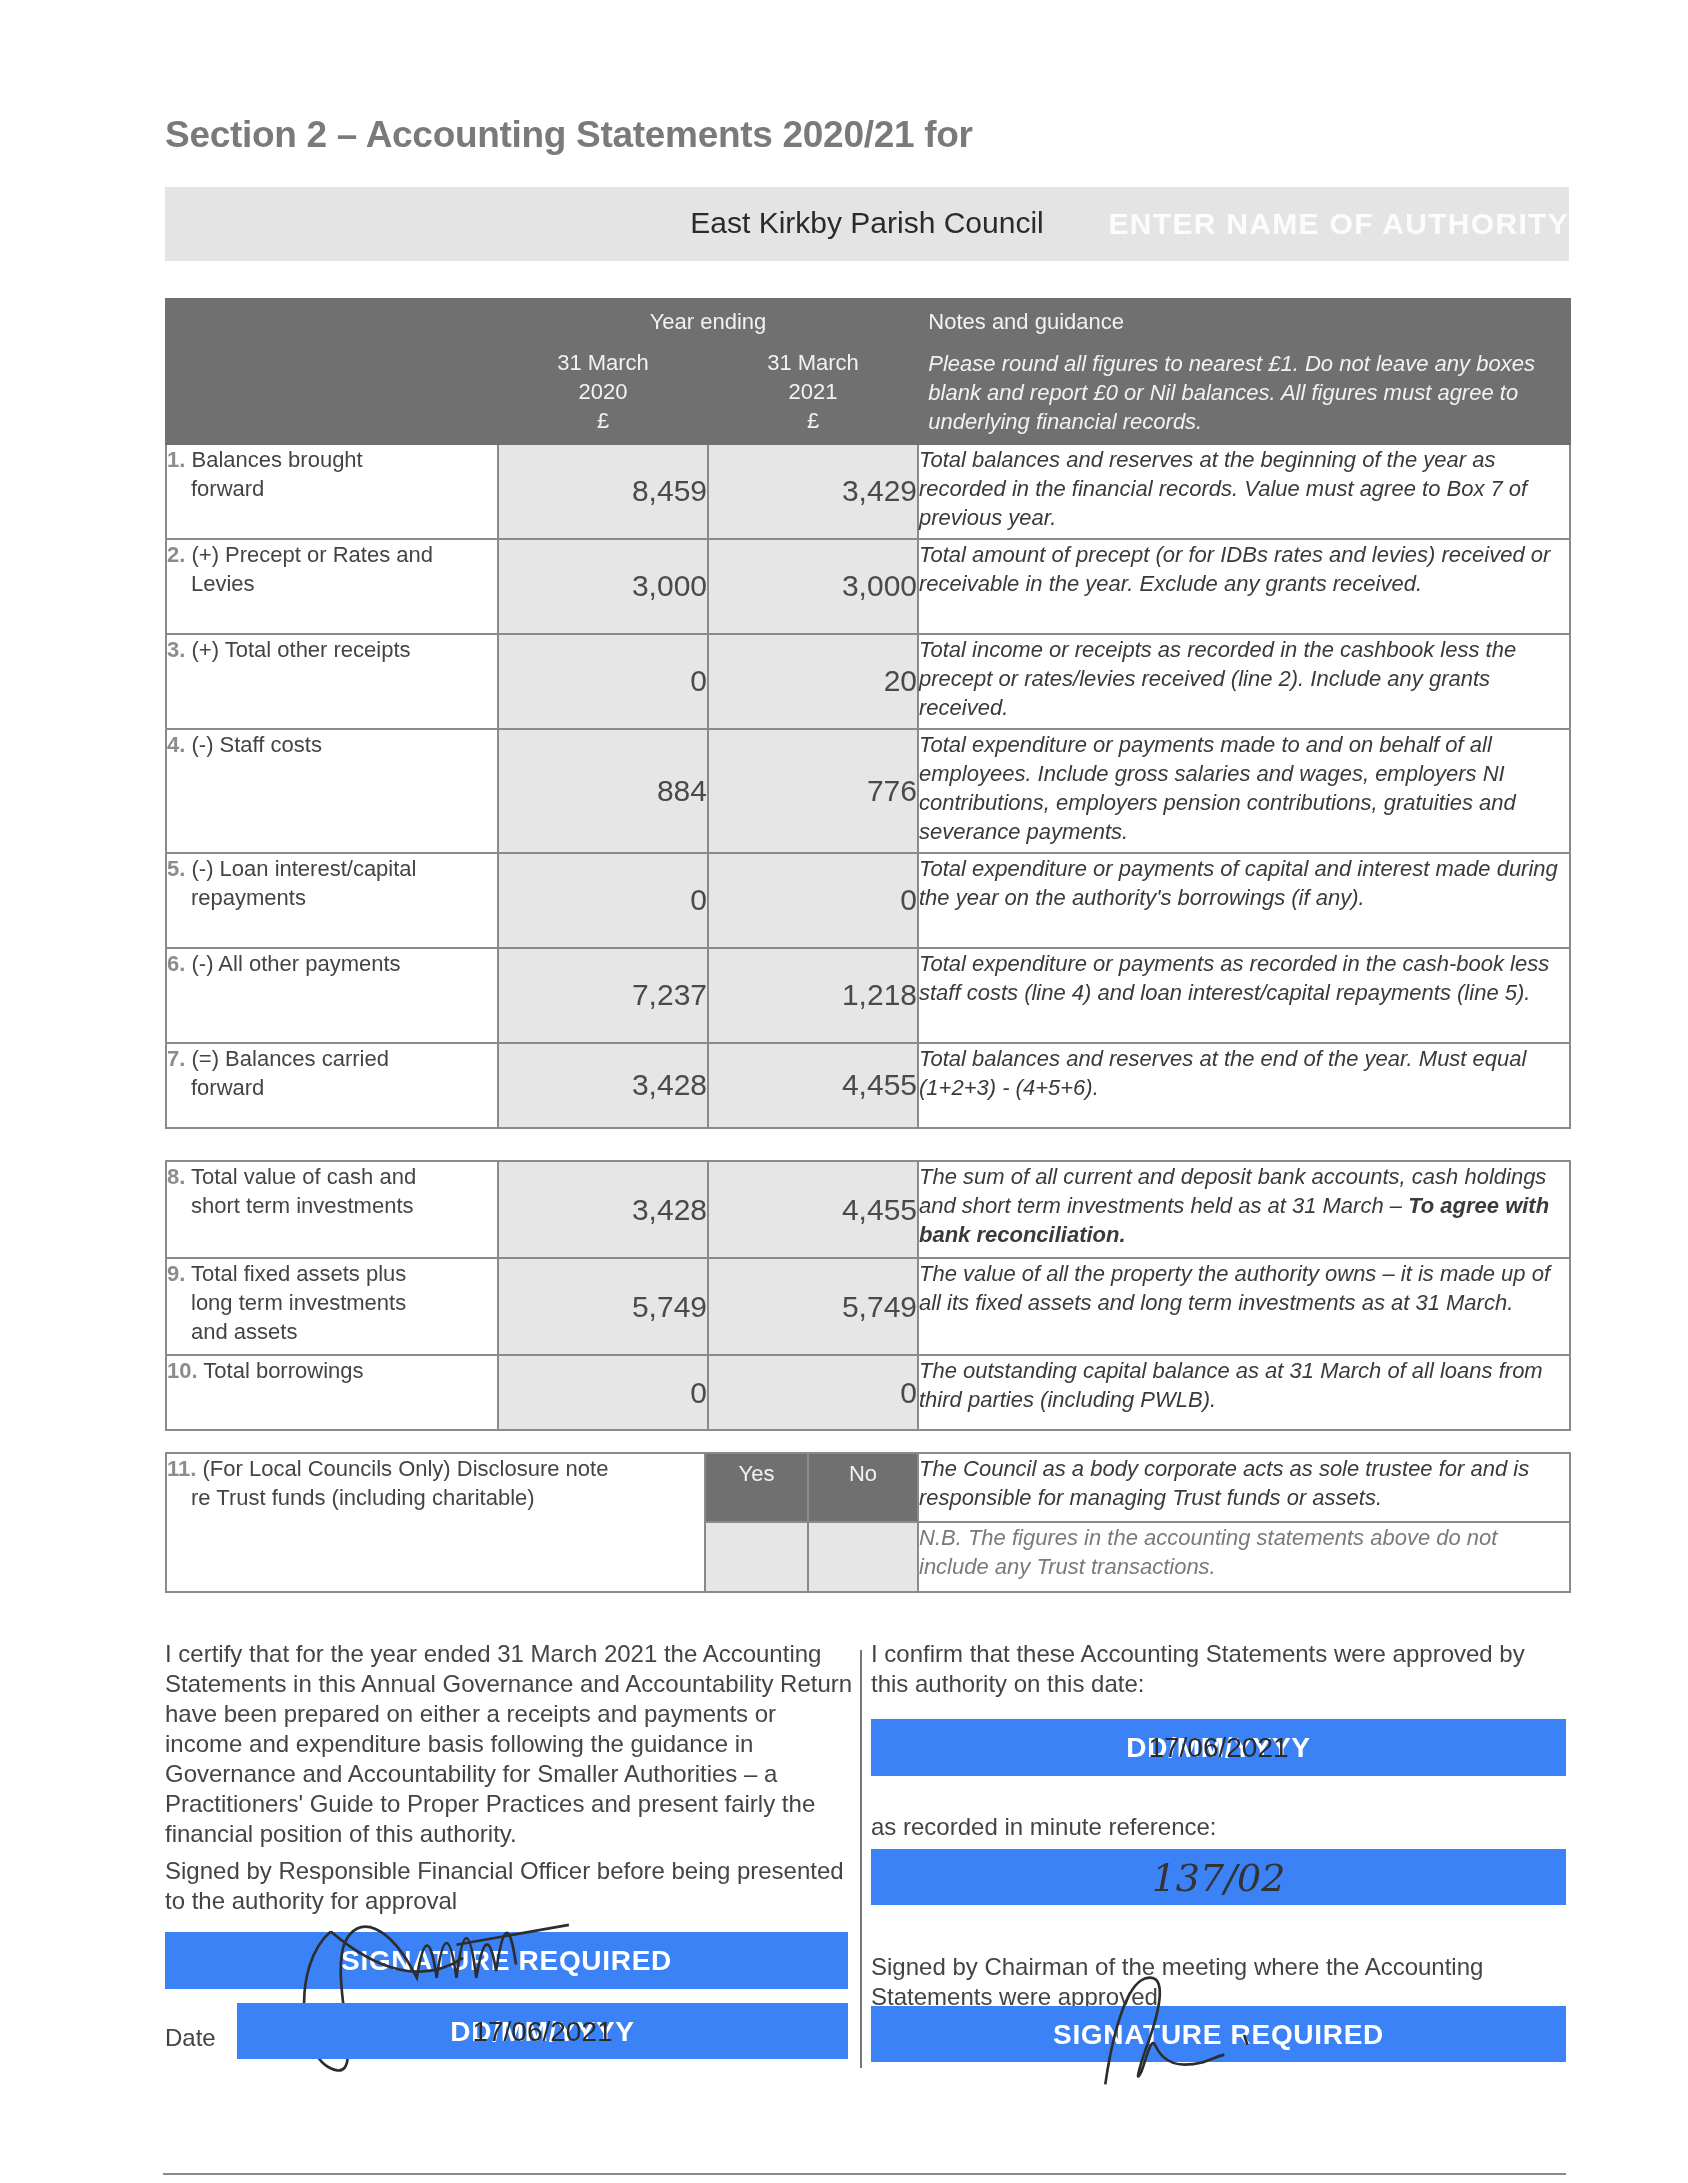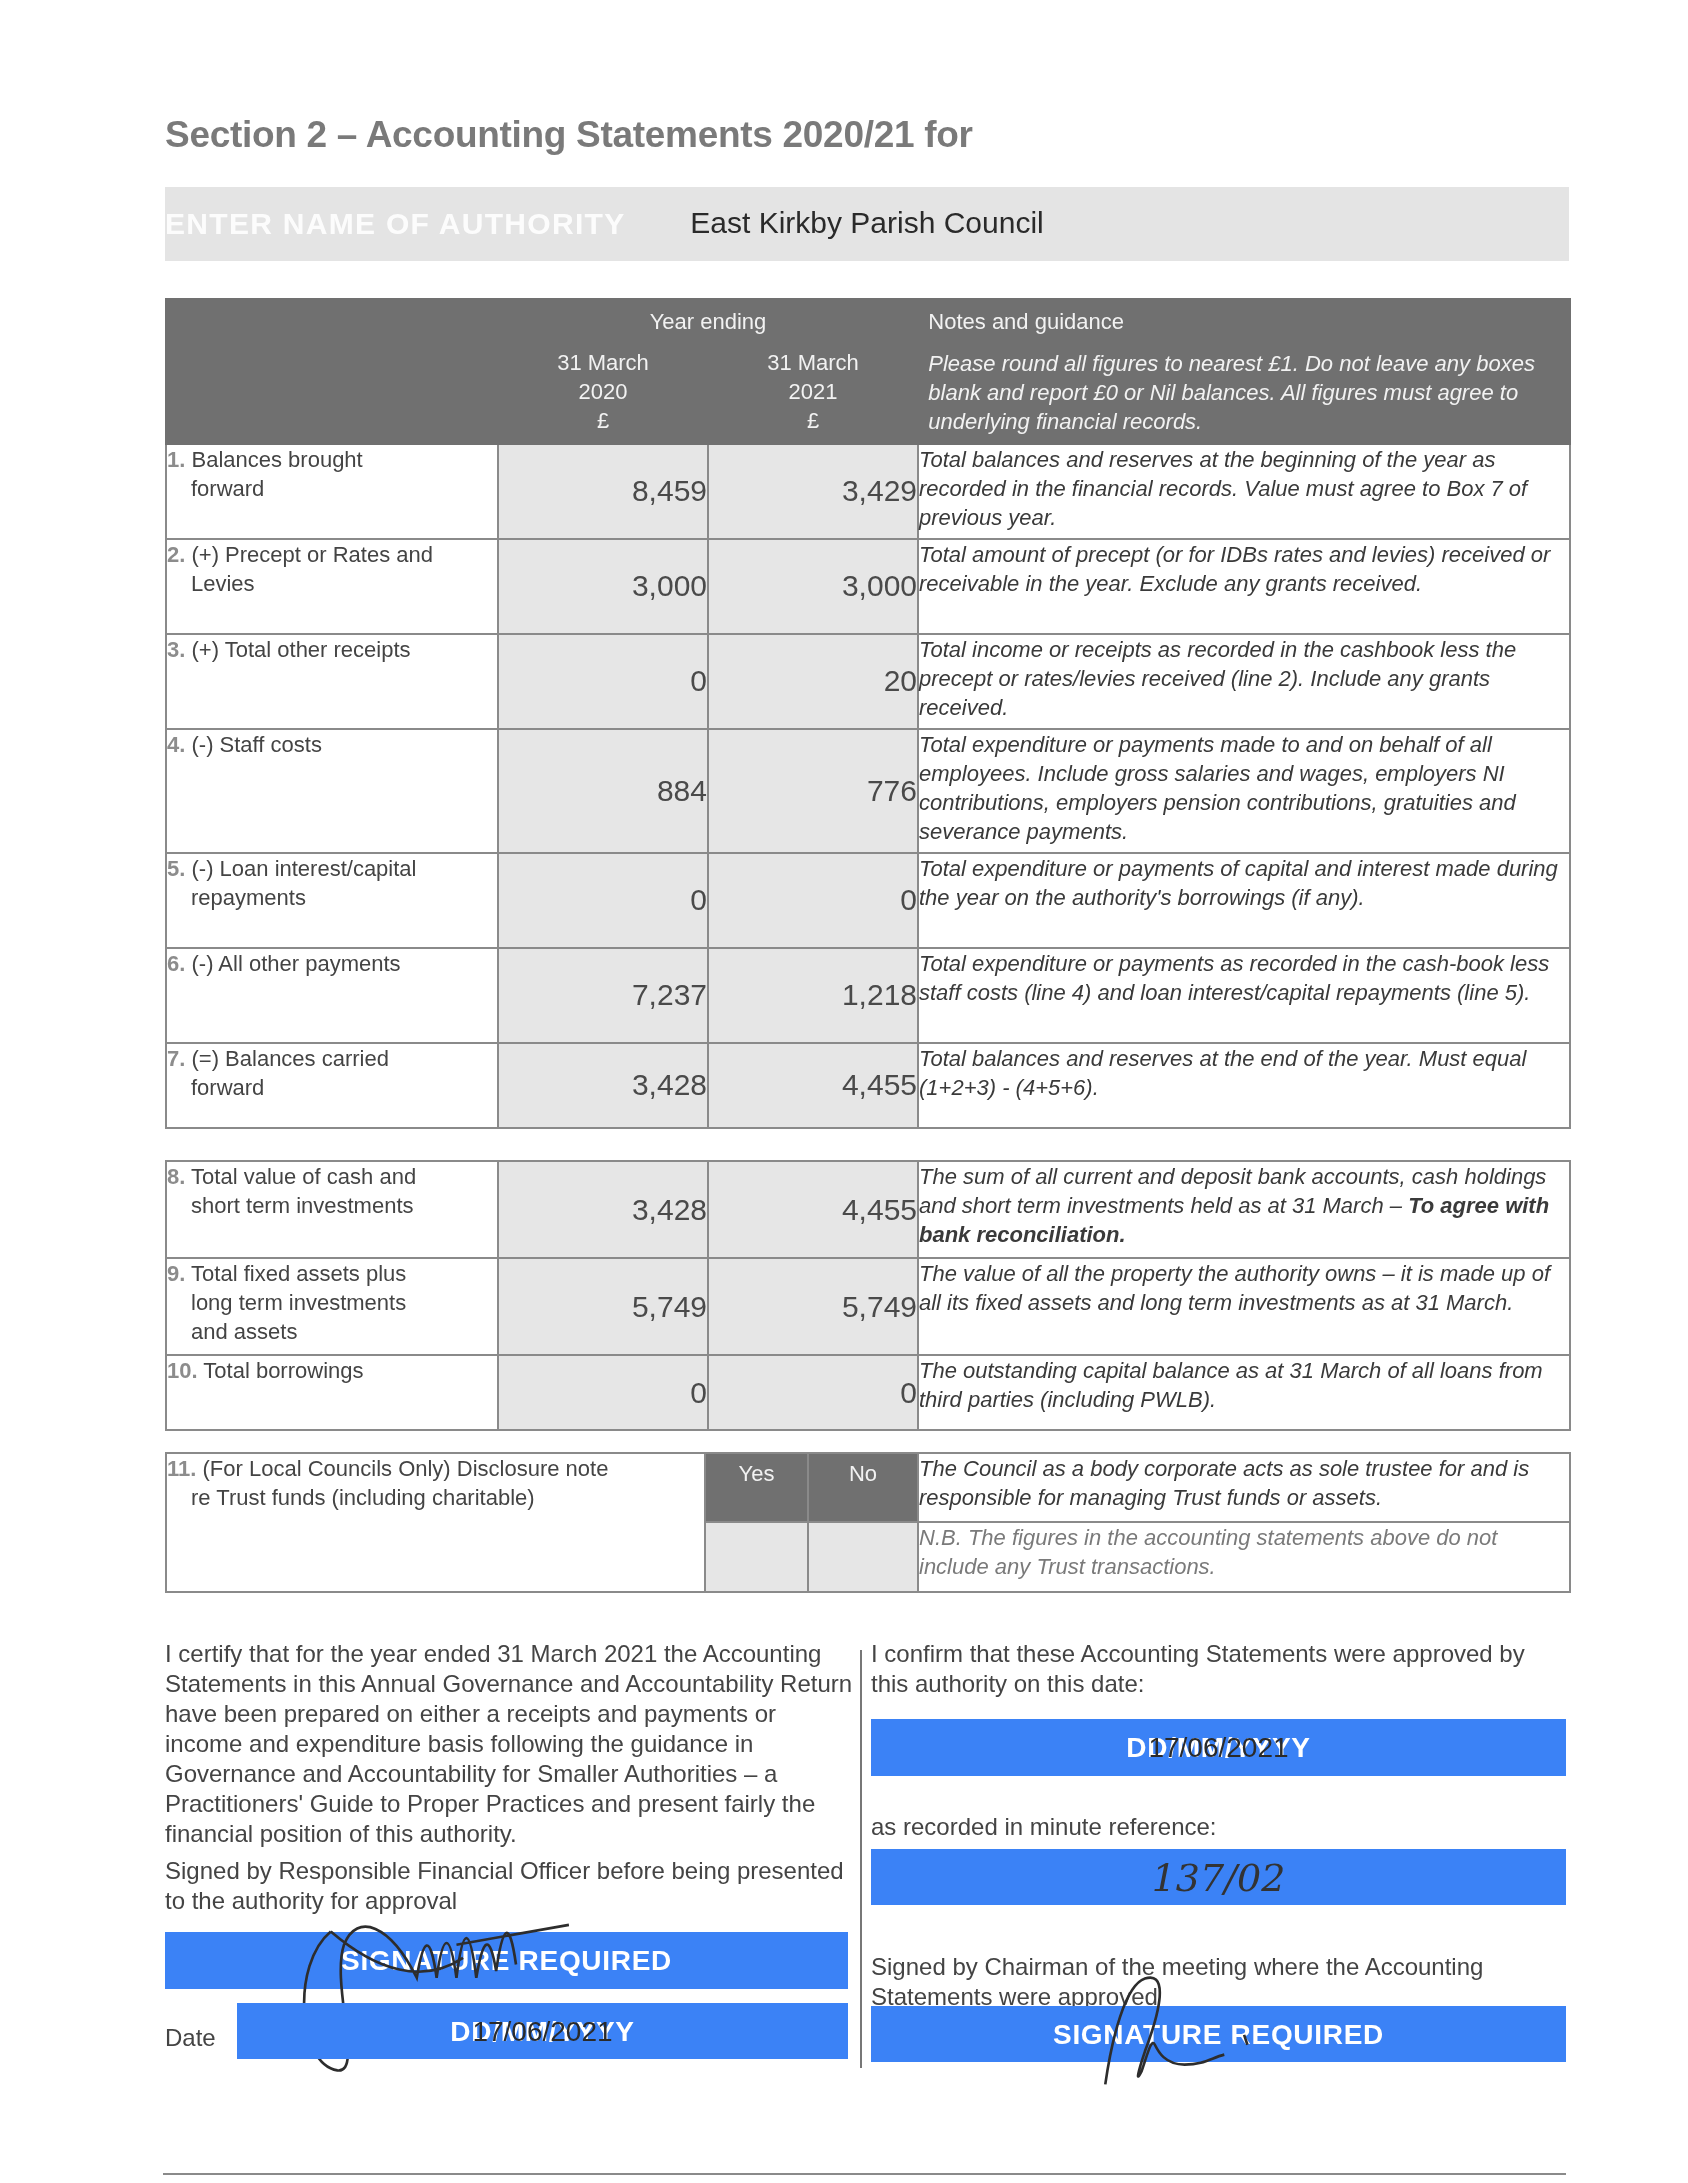--- a/index.html
+++ b/index.html
@@ -3,21 +3,21 @@
 <meta charset="utf-8">
 <style>
   html, body { margin: 0; padding: 0; background: #ffffff; }
   body { width: 1688px; height: 2183px; position: relative; overflow: hidden;
          font-family: "Liberation Sans", sans-serif; color: #3c3c3c; }
   .abs { position: absolute; }
 
   .section-title { left: 165px; top: 114px; font-size: 37px; font-weight: bold; color: #7a7a7a; letter-spacing: -0.3px; }
 
   .auth-box { left: 165px; top: 187px; width: 1404px; height: 74px; background: #e4e4e4; }
-  .auth-box .placeholder { position: absolute; left: 0; right: 0; top: 20px; text-align: left; font-size: 30px; font-weight: bold; color: #ffffff; opacity: 0.9; letter-spacing: 1.3px; }
+  .auth-box .placeholder { position: absolute; left: 0; right: 0; top: 20px; text-align: right; font-size: 30px; font-weight: bold; color: #ffffff; opacity: 0.9; letter-spacing: 1.3px; }
   .auth-box .value { position: absolute; left: 0; right: 0; top: 18.5px; text-align: center; font-size: 30px; color: #2a2a2a; }
 
   table.stmt { position: absolute; left: 165px; border-collapse: collapse; table-layout: fixed; font-size: 22px; }
   table.stmt td, table.stmt th { border: 2px solid #8a8a8a; padding: 0; vertical-align: top; }
   table.stmt col.c1 { width: 332px; }
   table.stmt col.c2 { width: 210px; }
   table.stmt col.c3 { width: 210px; }
   table.stmt col.c4 { width: 652px; }
 
   .hdr { background: #707070; color: #f2f2f2; font-weight: normal; border-color: #707070 !important; }

